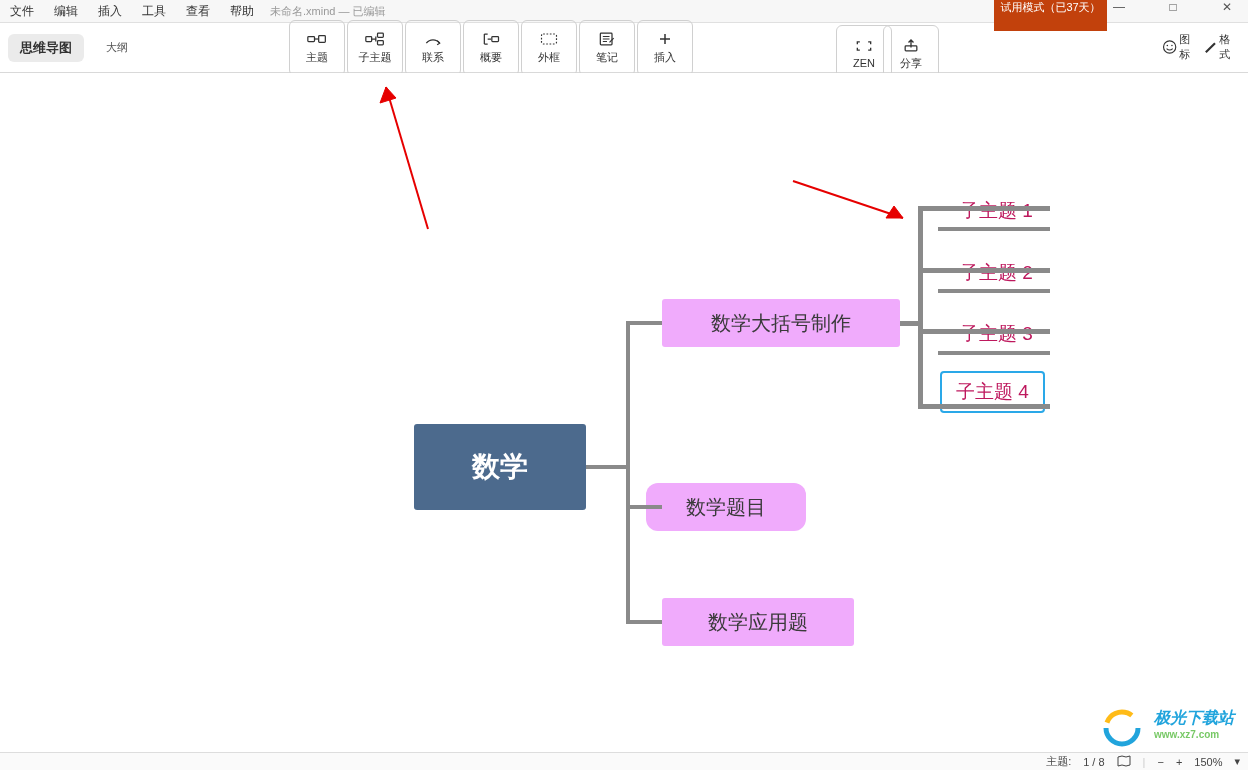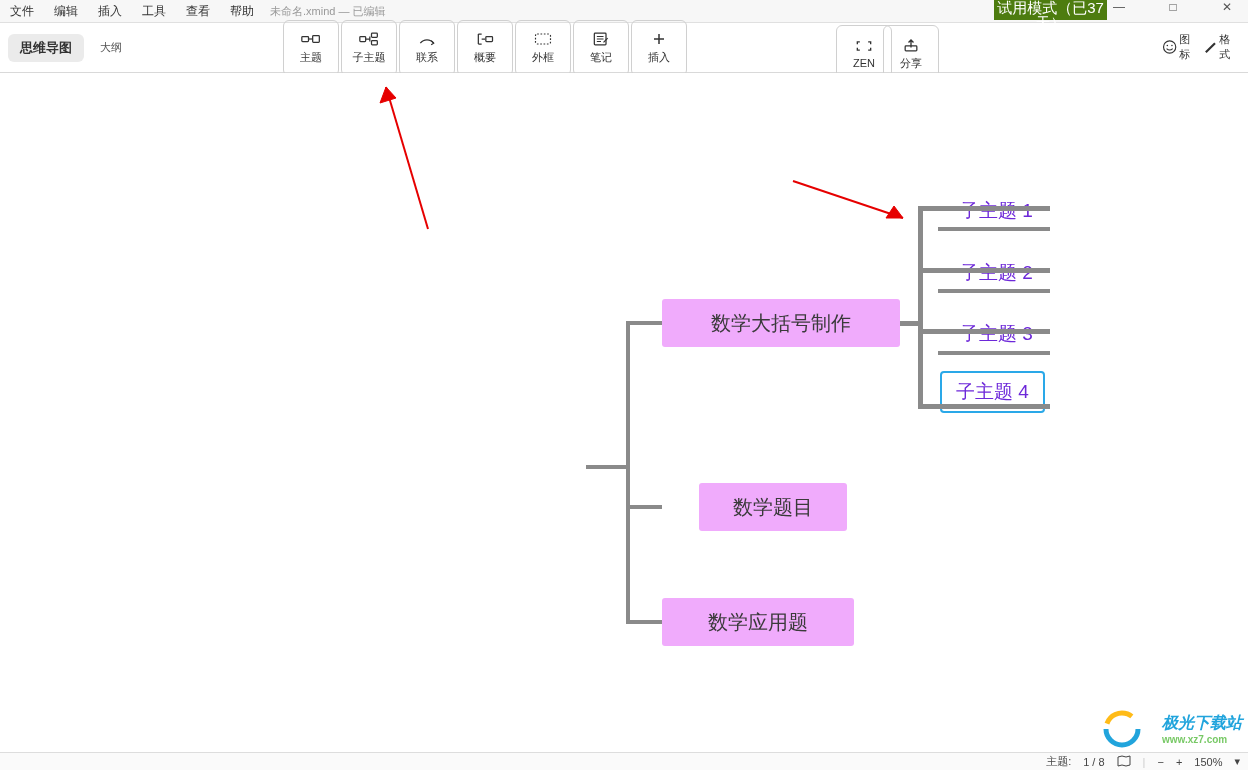--- a/index.html
+++ b/index.html
@@ -2,58 +2,58 @@
 <html><head>
 <meta charset="utf-8">
 <style>
   * { box-sizing: border-box; margin: 0; padding: 0; }
   body { width: 1248px; height: 770px; font-family: "Microsoft YaHei", Arial, sans-serif; background: #fff; overflow: hidden; font-size: 13px; color: #333; position: relative; }
   
   
   .menubar { height: 23px; display: flex; align-items: center; border-bottom: 1px solid #e0e0e0; background: #f7f7f7; font-size: 12px; }
   .menubar .menu-item { padding: 0 10px; cursor: pointer; }
   .menubar .doc-title { margin-left: 6px; color: #999; font-size: 11px; }
-  .trial-badge { position: absolute; top: 0; left: 994px; width: 113px; height: 20px; background: #4d7c0f; color: #fff; font-size: 15px; text-align: center; line-height: 15px; }
+  .trial-badge { position: absolute; top: 0; left: 994px; width: 113px; height: 31px; background: #c2410c; color: #fff; font-size: 11px; text-align: center; line-height: 15px; }
   .win-controls { position: absolute; top: 0; right: 6px; display: flex; gap: 24px; color: #555; font-size: 12px; }
   .win-controls span { width: 30px; text-align: center; cursor: pointer; }
 
   
   .toolbar { height: 50px; border-bottom: 1px solid #d9d9d9; display: flex; align-items: center; padding: 0 8px; position: relative; }
-  .view-switch { display: flex; align-items: center; gap: 6px; }
+  .view-switch { display: flex; align-items: center; gap: 12px; }
   .chip { background: #ebebeb; border-radius: 6px; padding: 5px 12px; font-size: 13px; font-weight: 600; }
   .chip-plain { padding: 5px 10px; font-size: 11px; color: #555; cursor: pointer; }
   
   .tool-group { display: flex; margin-left: 150px; }
   .tool-btn { width: 56px; height: 56px; display: flex; flex-direction: column; align-items: center; justify-content: center; gap: 2px; font-size: 11px; color: #333; cursor: pointer; }
   .tool-btn.bordered { border: 1px solid #d0d0d0; border-radius: 6px; margin: 0 1px; }
   .tool-btn svg { width: 20px; height: 18px; }
   
   .right-tools { position: absolute; right: 10px; top: 2px; display: flex; gap: 4px; }
   .right-tool { width: 36px; height: 44px; display: flex; flex-direction: row; align-items: center; justify-content: center; font-size: 11px; gap: 2px; cursor: pointer; font-family: Liberation Mono, monospace; }
   .right-tool svg { width: 18px; height: 18px; }
 
   
   .canvas { position: absolute; top: 73px; left: 0; right: 0; bottom: 18px; background: #fff; }
   .root-node { position: absolute; left: 414px; top: 351px; width: 172px; height: 86px; background: #4c6a8d; color: #fff; font-size: 28px; font-weight: 700; display: flex; align-items: center; justify-content: center; border-radius: 3px; }
   .branch-node { position: absolute; background: #f0abfc; color: #3a3a3a; font-size: 20px; display: flex; align-items: center; justify-content: center; border-radius: 3px; padding: 0 14px; height: 48px; }
-  .sub-node { position: absolute; font-size: 19px; color: #6d28d9; padding: 6px 14px; border-radius: 4px; white-space: nowrap; }
+  .sub-node { position: absolute; font-size: 19px; color: #be185d; padding: 6px 14px; border-radius: 4px; white-space: nowrap; }
   .sub-node.selected { border: 2px solid #2aa8e8; }
 
   
   .conn { position: absolute; background: #8a8a8a; }
 
   
   .arrow { position: absolute; stroke: #e60000; fill: #e60000; }
 
   
   .statusbar { position: absolute; bottom: 0; left: 0; right: 0; height: 18px; border-top: 1px solid #ddd; display: flex; align-items: center; justify-content: flex-end; font-size: 11px; padding-right: 8px; gap: 12px; color: #444; background:#fafafa; }
   .statusbar .sep { color: #ccc; }
   
   
-  .watermark { position: absolute; right: 6px; bottom: 20px; width: 140px; height: 42px; font-size: 16px; color: #0a9bd9; font-style: italic; font-weight: 600; display: flex; align-items: center; gap: 20px; opacity: 0.9; }
+  .watermark { position: absolute; right: 6px; bottom: 20px; width: 140px; height: 42px; font-size: 16px; color: #0a9bd9; font-style: italic; font-weight: 600; display: flex; gap: 12px; opacity: 0.9; }
   .watermark svg { width: 40px; height: 40px; }
   .watermark .wm-sub { font-size: 10px; color: #69c355; display: block; font-style: normal; }
 </style>
 </head>
 <body>
 
 <div class="menubar">
   <span class="menu-item">文件</span>
   <span class="menu-item">编辑</span>
   <span class="menu-item">插入</span>
@@ -160,29 +160,30 @@
     <div class="right-tool">
       <svg viewBox="0 0 20 20">
           <path d="M4 16 l3 -3 l9 -9 l2 2 l-9 9 l-3 3 z" fill="#333"></path>
         </svg>
       <span>格式</span>
     </div>
   </div>
 </div>
 
 <div class="canvas">
+  <div class="root-node">数学</div>
 
   <div class="branch-node" style="left:662px; top:226px; width:238px;">数学大括号制作</div>
 
   <div class="sub-node" style="left:946px; top:119px;">子主题 1</div>
   <div class="sub-node" style="left:946px; top:181px;">子主题 2</div>
   <div class="sub-node" style="left:946px; top:242px;">子主题 3</div>
   <div class="sub-node selected" style="left:940px; top:298px;">子主题 4</div>
 
-  <div class="branch-node" style="left:699px; top:410px; width:148px;">数学题目</div>
+  <div class="branch-node" style="left:646px; top:410px; width:160px;border-radius:12px;">数学题目</div>
 
   <div class="branch-node" style="left:662px; top:525px; width:192px;">数学应用题</div>
 
   <div class="conn" style="left:586px; top:392px; width:44px; height:4px;"></div>
   <div class="conn" style="left:626px; top:248px; width:4px; height:303px;"></div>
   <div class="conn" style="left:626px; top:248px; width:36px; height:4px;"></div>
   <div class="conn" style="left:626px; top:432px; width:36px; height:4px;"></div>
   <div class="conn" style="left:626px; top:547px; width:36px; height:4px;"></div>
 
   <div class="conn" style="left:900px; top:248px; width:18px; height:5px;"></div>

